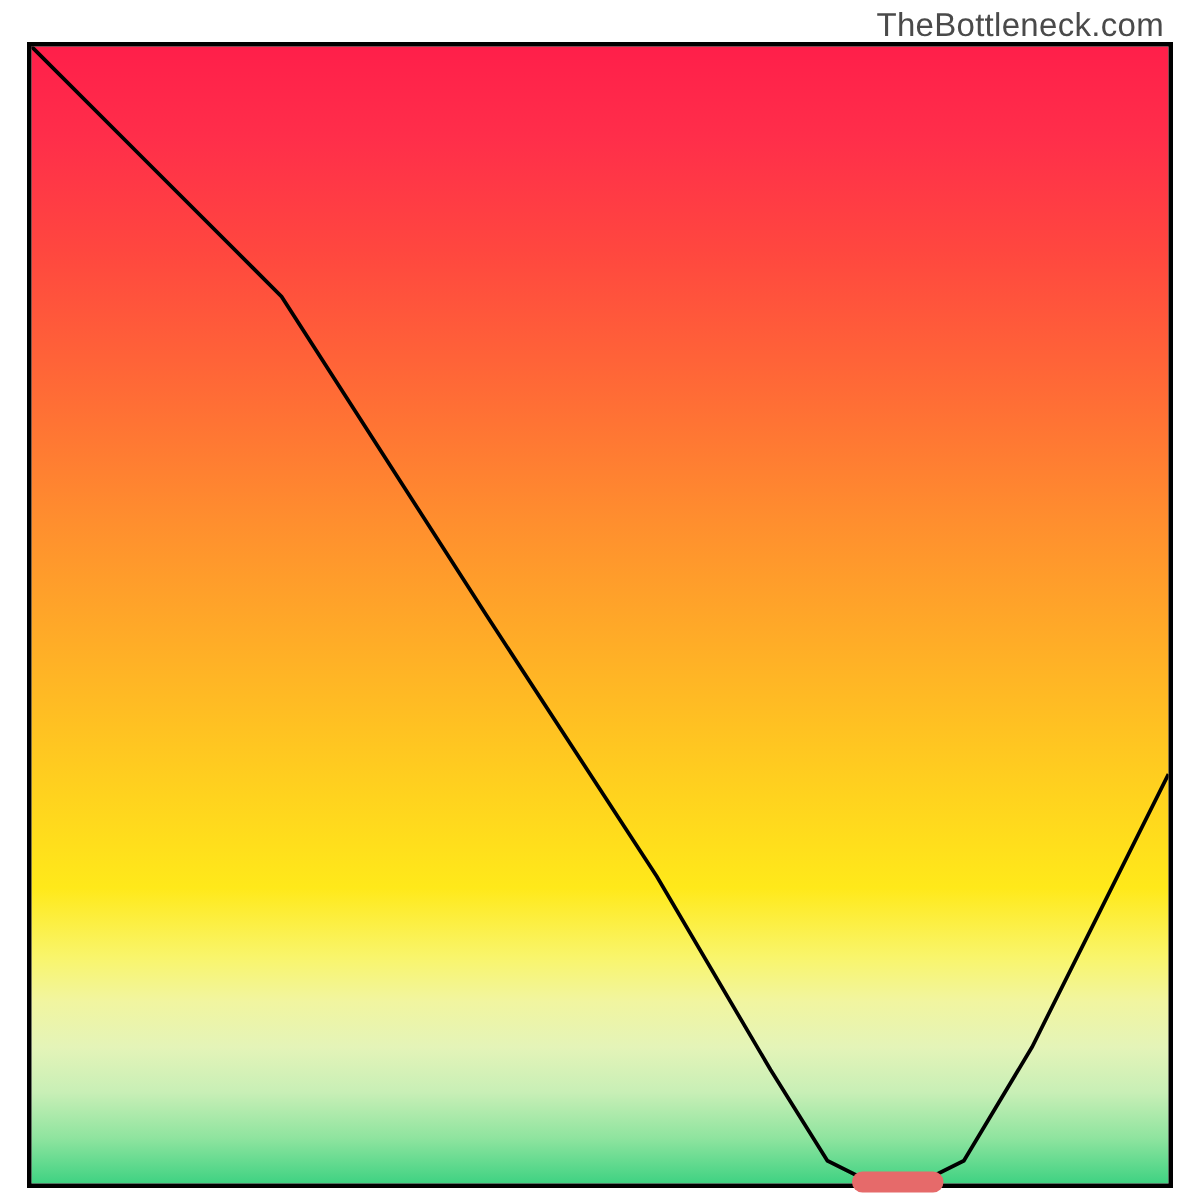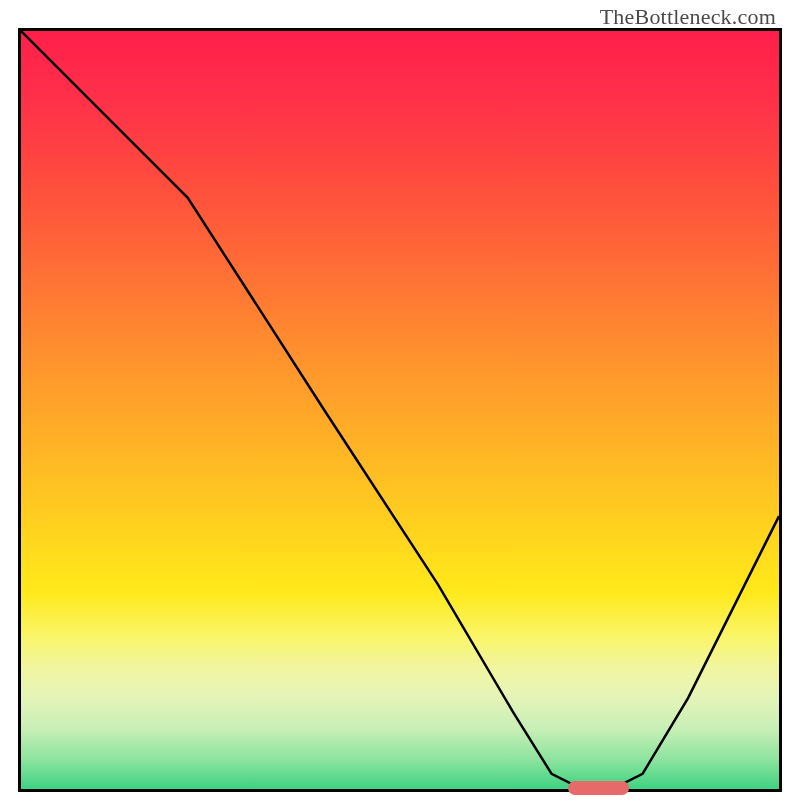--- a/index.html
+++ b/index.html
@@ -12,21 +12,20 @@
     position: relative;
   }
   .watermark {
     position: absolute;
     top: 4px;
     right: 24px;
     font-size: 22px;
     font-weight: 500;
     color: #4a4a4a;
     letter-spacing: 0.2px;
-    font-family: Liberation Serif, serif;
   }
   .plot-frame {
     position: absolute;
     top: 28px;
     left: 18px;
     width: 764px;
     height: 764px;
     border: 3px solid #000;
     background: linear-gradient(
       to bottom,

